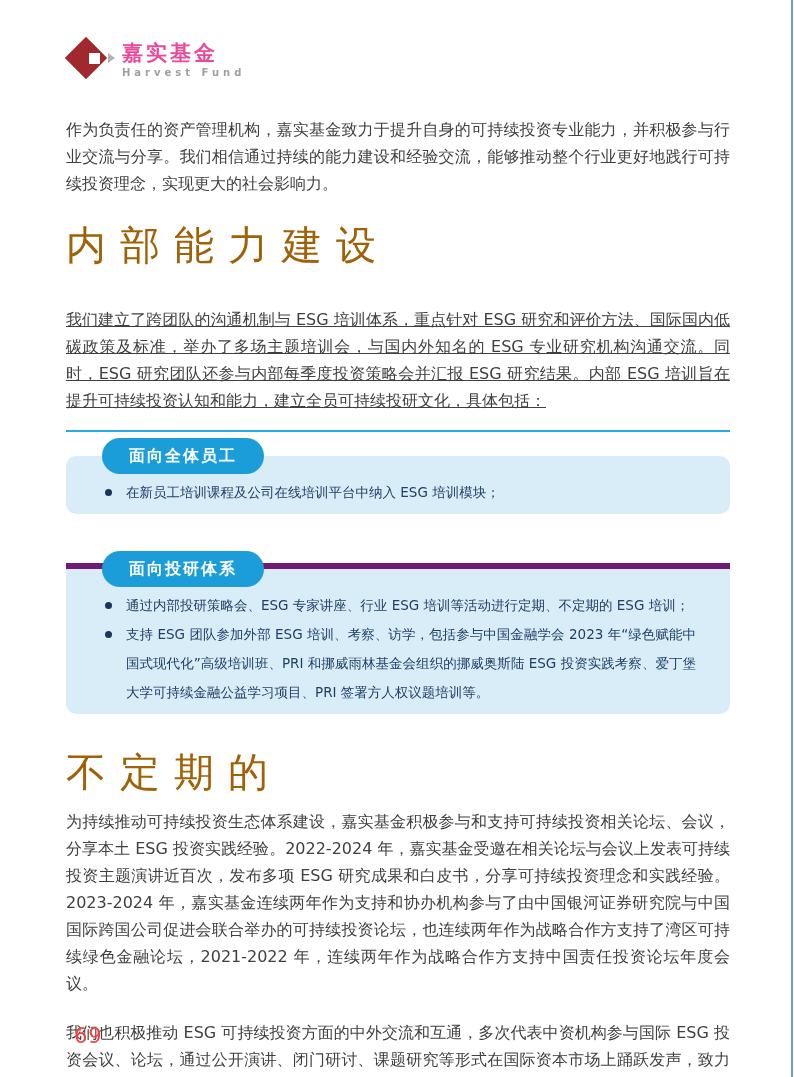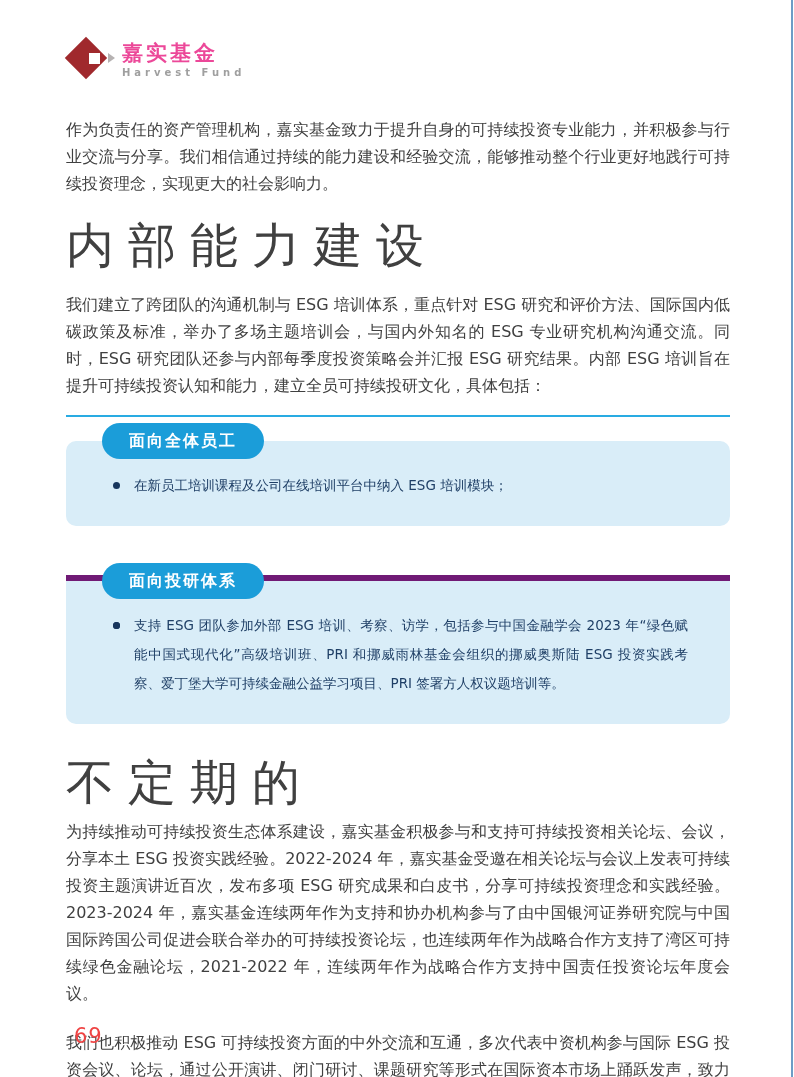--- a/index.html
+++ b/index.html
@@ -31,42 +31,42 @@
   }
   .logo-text{margin-left:6px;line-height:1;}
   .logo-cn{font-size:21px;font-weight:bold;color:#ec4899;letter-spacing:3px;}
   .logo-en{font-size:10px;color:#9f9f9f;letter-spacing:4px;margin-top:4px;font-weight:bold;text-align:right;}
   
   .para{
     font-size:16px;line-height:27px;text-align:justify;color:#404040;
   }
   .para-intro{margin-top:32px;}
   .h-big{
-    font-size:48px;line-height:52px;color:#404040;letter-spacing:14px;
+    font-size:40px;line-height:52px;color:#a16207;letter-spacing:14px;
     font-weight:500;
   }
   .h-internal{margin-top:22px;}
   .h-external{margin-top:32px;}
-  .para-internal{margin-top:20px;}
+  .para-internal{margin-top:35px;text-decoration:underline;}
   .divider{
     margin-top:3px;height:2px;background:#29ABE2;border:none;width:664px;
   }
   
   .info-box{
     position:relative;background:#D9EDF8;border-radius:10px;
-    padding:22px 34px 18px 36px;
+    padding:22px 34px 7px 36px;
   }
   .box1{margin-top:24px;}
   .box2{margin-top:49px;border-top:6px solid #701a75;border-radius:0 0 10px 10px;}
   .pill{
     position:absolute;left:36px;top:-18px;height:36px;line-height:36px;
     background:#1B9DD9;color:#ffffff;font-size:16px;font-weight:bold;
     padding:0 27px;border-radius:18px;letter-spacing:2px;white-space:nowrap;
   }
-  .bullets{list-style:none;margin:8px;padding:0;}
+  .bullets{list-style:none;margin:0;padding:0;}
   .bullets li{
     position:relative;padding-left:24px;font-size:13.5px;line-height:29px;
     color:#1F3F66;text-align:justify;
   }
   .bullets li .dot{
     position:absolute;left:3px;top:11px;width:7px;height:7px;border-radius:50%;
     background:#17365D;
   }
   
   .para-ext1{margin-top:10px;}
@@ -107,21 +107,21 @@
   <div class="info-box box1">
     <div class="pill">面向全体员工</div>
     <ul class="bullets">
       <li><span class="dot"></span><span>在新员工培训课程及公司在线培训平台中纳入 ESG 培训模块；</span></li>
     </ul>
   </div>
 
   <div class="info-box box2">
     <div class="pill">面向投研体系</div>
     <ul class="bullets">
-      <li><span class="dot"></span></li>
+      <li><span class="dot"></span><span>通过内部投研策略会、ESG 专家讲座、行业 ESG 培训等活动进行定期、不定期的 ESG 培训；</span></li>
       <li><span class="dot"></span><span>支持 ESG 团队参加外部 ESG 培训、考察、访学，包括参与中国金融学会 2023 年“绿色赋能中国式现代化”高级培训班、PRI 和挪威雨林基金会组织的挪威奥斯陆 ESG 投资实践考察、爱丁堡大学可持续金融公益学习项目、PRI 签署方人权议题培训等。</span></li>
     </ul>
   </div>
 
   <div class="h-big h-external">不定期的</div>
 
   <p class="para para-ext1">为持续推动可持续投资生态体系建设，嘉实基金积极参与和支持可持续投资相关论坛、会议，分享本土 ESG 投资实践经验。2022-2024 年，嘉实基金受邀在相关论坛与会议上发表可持续投资主题演讲近百次，发布多项 ESG 研究成果和白皮书，分享可持续投资理念和实践经验。2023-2024 年，嘉实基金连续两年作为支持和协办机构参与了由中国银河证券研究院与中国国际跨国公司促进会联合举办的可持续投资论坛，也连续两年作为战略合作方支持了湾区可持续绿色金融论坛，2021-2022 年，连续两年作为战略合作方支持中国责任投资论坛年度会议。</p>
 
   <p class="para para-ext2">我们也积极推动 ESG 可持续投资方面的中外交流和互通，多次代表中资机构参与国际 ESG 投资会议、论坛，通过公开演讲、闭门研讨、课题研究等形式在国际资本市场上踊跃发声，致力于向海外介绍中国 ESG 理念和经验，也同时将国际先进的 ESG 框架方法、实践和经验引入中国。</p>
 

